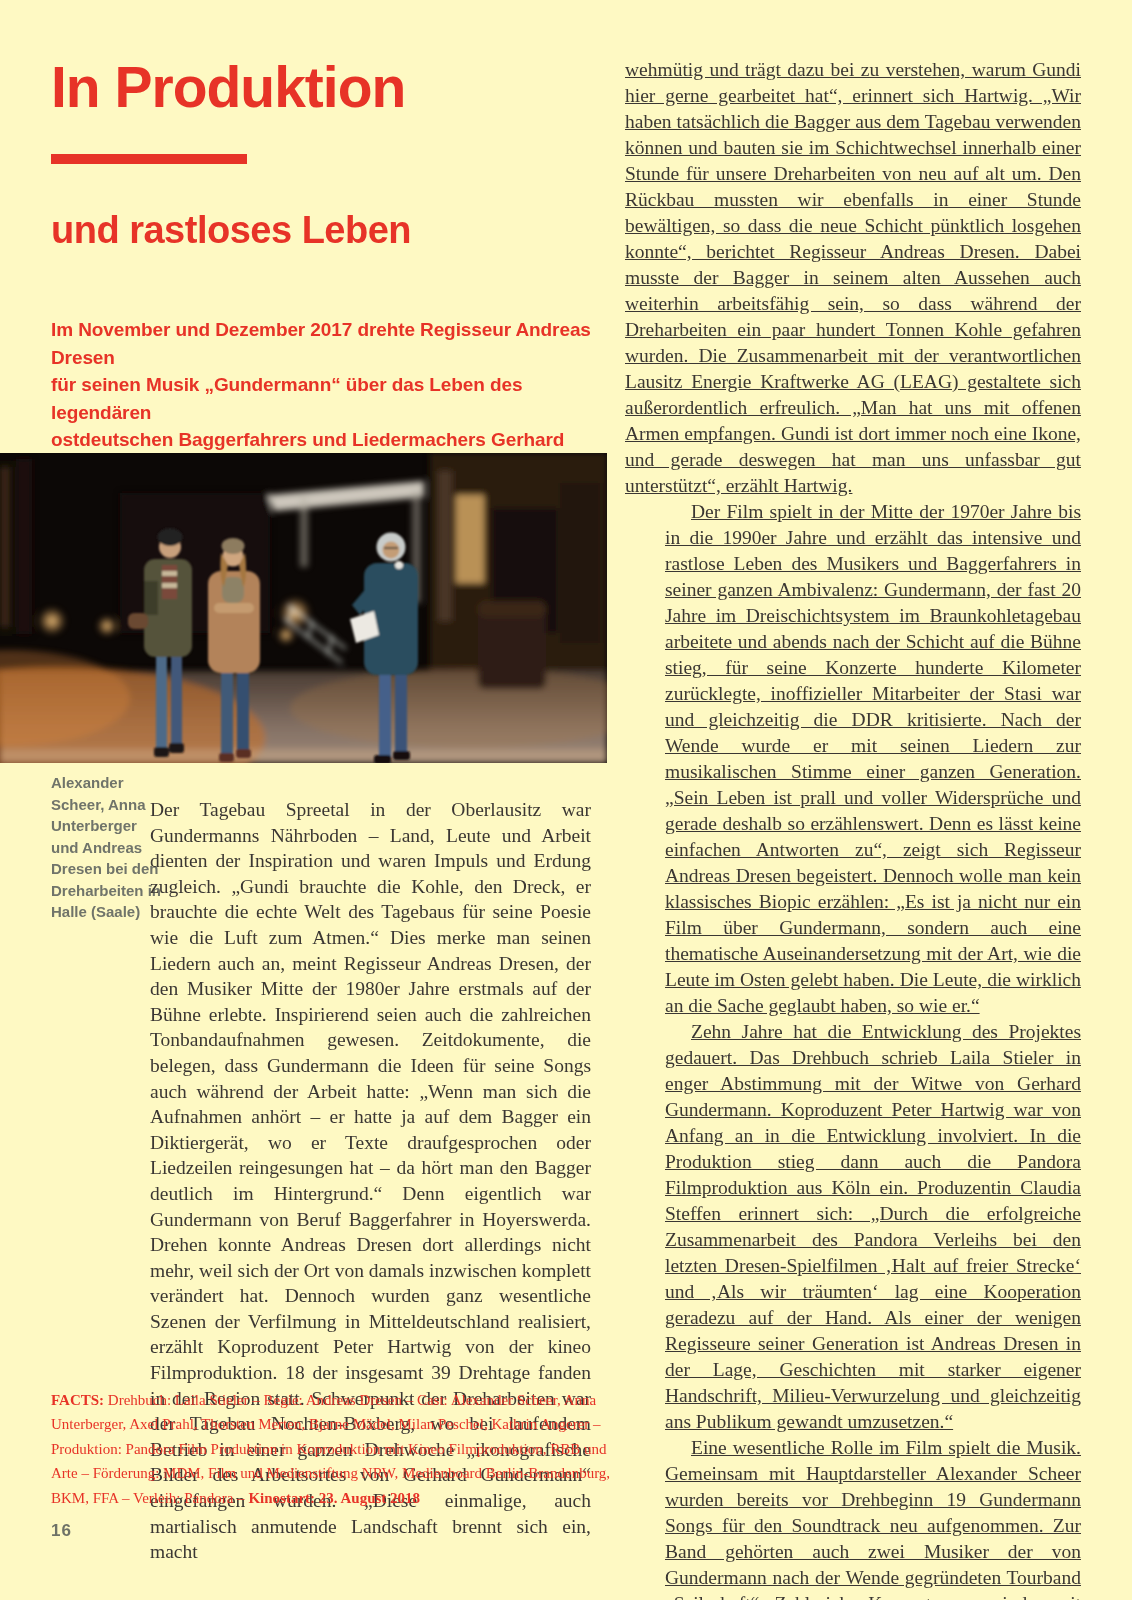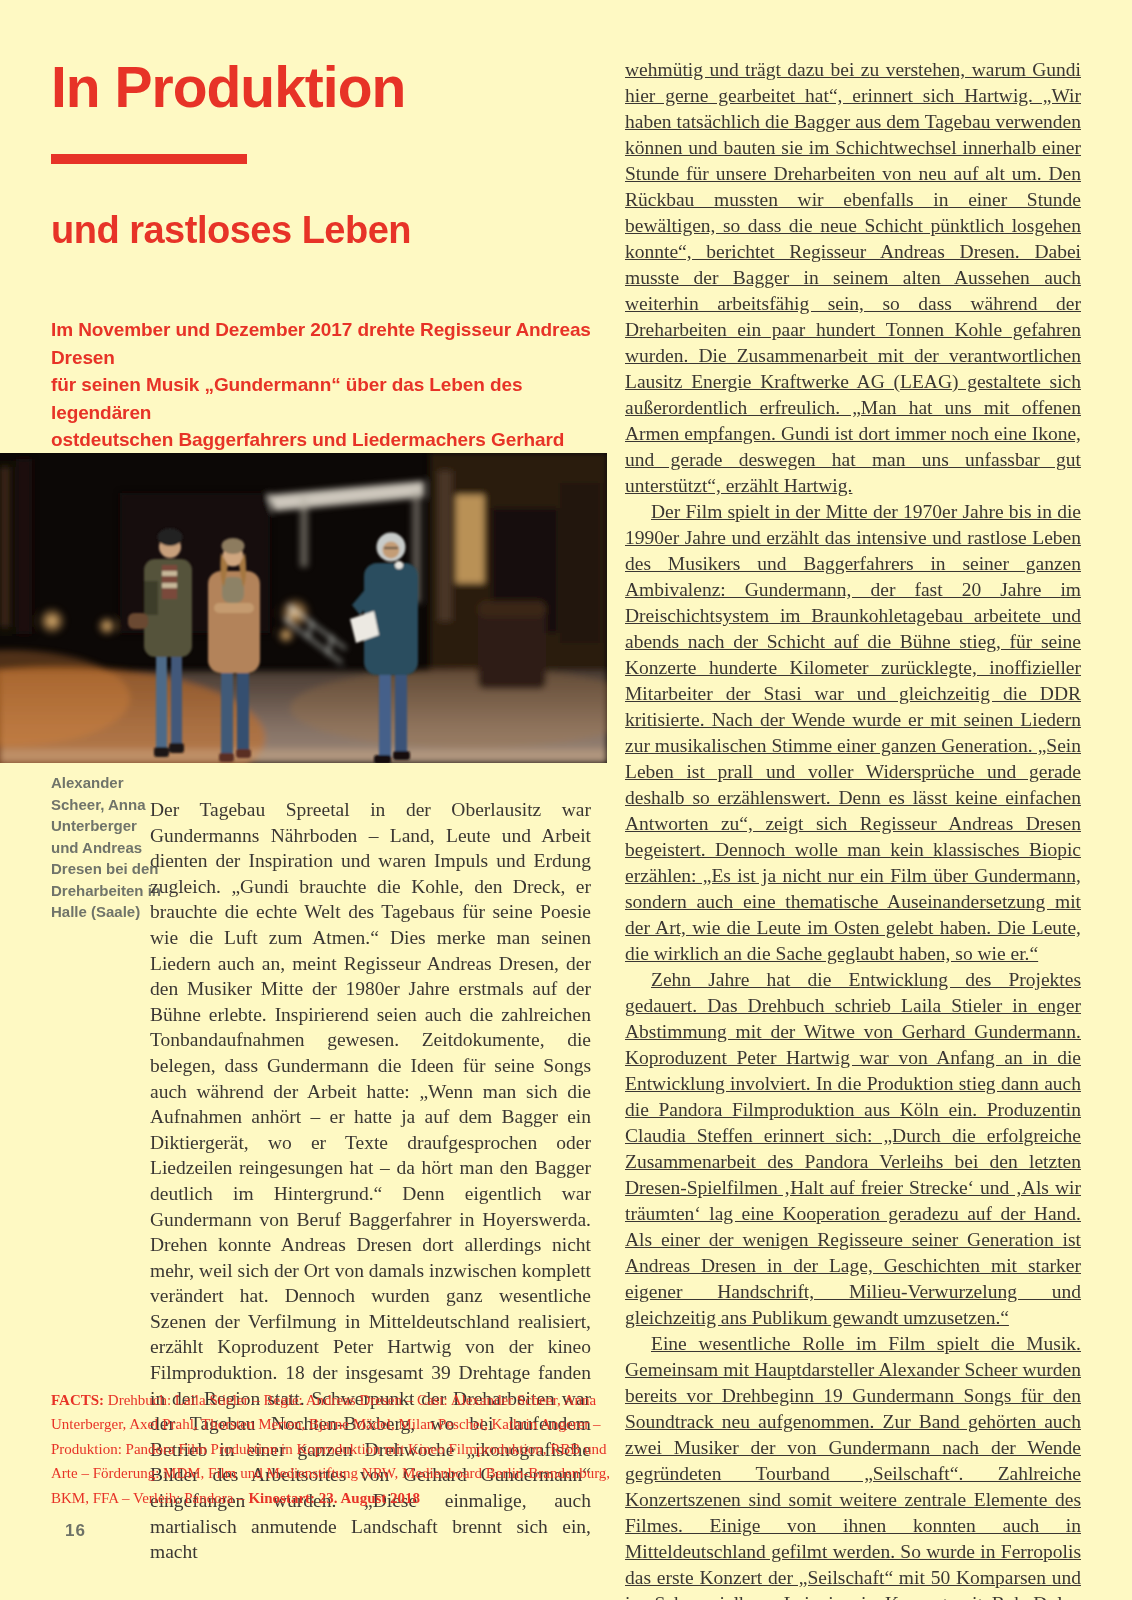--- a/index.html
+++ b/index.html
@@ -32,28 +32,28 @@
     position:absolute;left:150px;top:769px;width:441px;margin-top:28px;
   }
   .body-col-right{
     position:absolute;left:625px;top:57px;width:456px;
   }
   .body-text{
     margin:0;color:#3b3733;font-family:"Liberation Serif",serif;
     font-size:19.5px;line-height:25.6px;text-align:justify;hyphens:auto;
   }
   .body-col-right .body-text{line-height:26px;text-decoration:underline;}
-  .body-text.indent{text-indent:26px;}
+  .body-text.indent{text-indent:26px;margin-left:40px;}
   .facts{
     position:absolute;left:51px;top:1388px;width:565px;
     color:#e73327;font-size:15px;line-height:24.4px;font-family:Liberation Serif, serif;
   }
   .facts .bold{font-weight:bold;}
   .page-number{
-    position:absolute;left:65px;top:1521px;
+    position:absolute;left:51px;top:1521px;
     color:#6e7267;font-size:17px;font-weight:bold;letter-spacing:1px;
   }
 </style>
 </head>
 <body>
 
 <div class="page">
 
   <div class="kicker">In Produktion</div>
   <div class="red-bar"></div>

